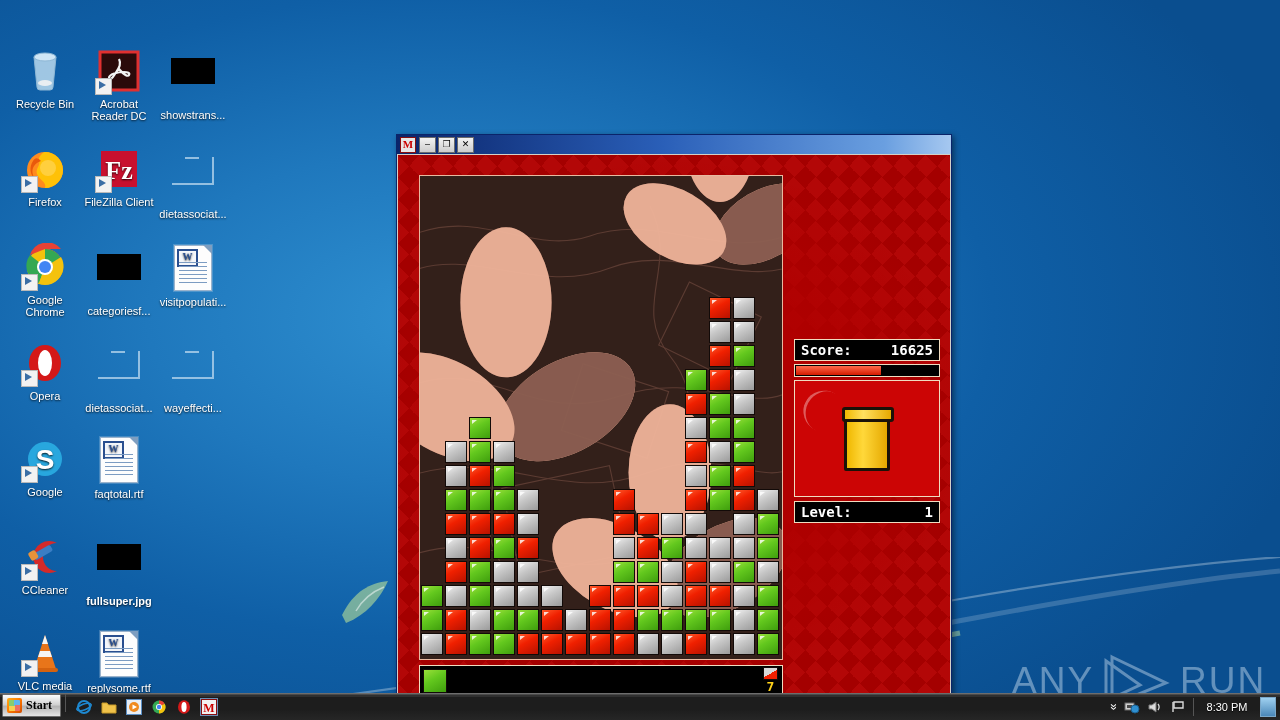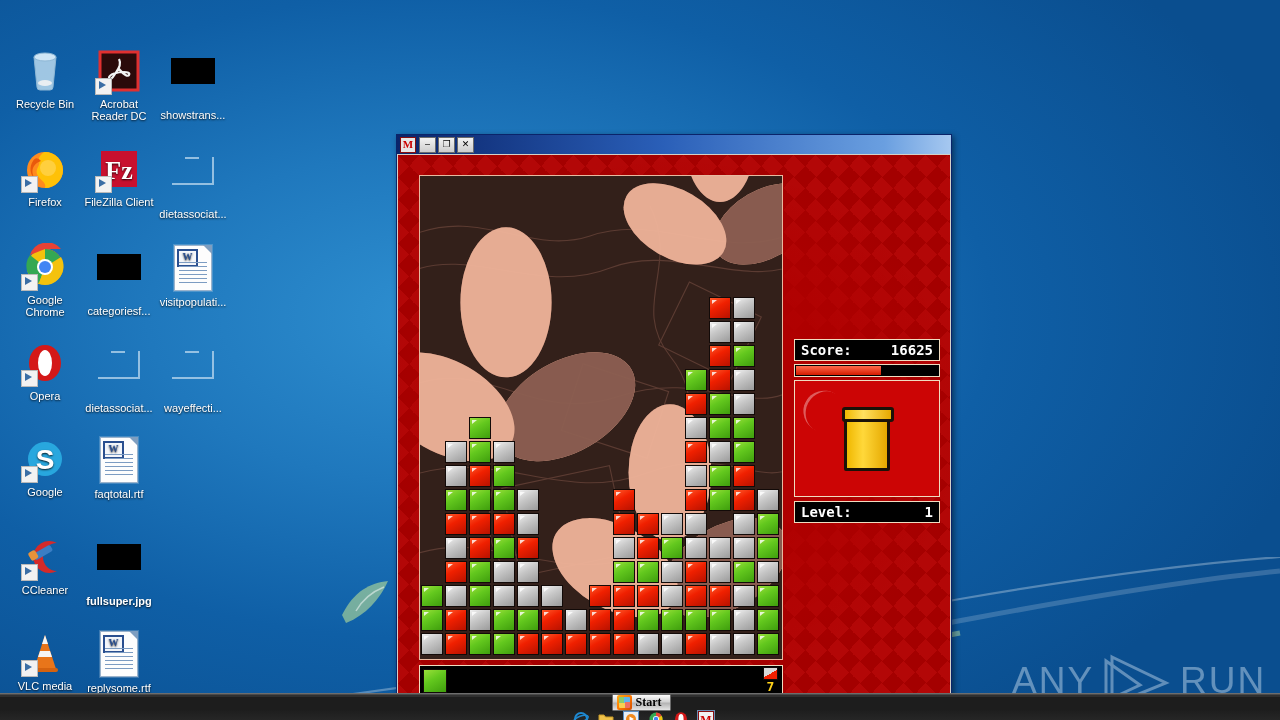--- a/index.html
+++ b/index.html
@@ -33,21 +33,21 @@
      background:repeating-linear-gradient(#7c9cc2 0 1px,transparent 1px 4px);}
   .doc-w{position:absolute;left:2px;top:3px;width:17px;height:14px;background:#f3f6fa;border:2px solid #2a4f8f;
      color:#2a4f8f;font-weight:bold;font-size:10px;line-height:12px;text-align:center;font-family:"Liberation Serif",serif;}
   .blk-ic{width:44px;height:26px;margin:11px auto 0;background:#000;}
   .half-ic{width:40px;height:26px;margin:12px auto 0;border-right:2px solid #bcd9ef;border-bottom:2px solid #bcd9ef;opacity:.75;}
   .half-ic .dash{display:block;width:14px;height:2px;background:#bcd9ef;margin:6px auto 0;}
 
   
   #taskbar{position:absolute;left:0;bottom:0;width:1280px;height:26px;
     background:linear-gradient(#4a4a4a 0 1px,#2f2f2f 1px 3px,#1d1d1d 3px 60%,#262626 100%);
-    border-top:1px solid #6d6d6d;display:flex;align-items:center;flex-direction:column;}
+    border-top:1px solid #6d6d6d;display:flex;}
   .start-btn{margin-left:2px;height:21px;padding:0 8px 0 4px;display:flex;align-items:center;gap:4px;
     background:linear-gradient(#fdfdfd,#d2d2d2 45%,#b4b4b4 55%,#e4e4e4);
     border:1px solid #6b6b6b;border-radius:1px;color:#000;font-size:12px;font-weight:bold;
     font-family:"Liberation Serif",serif;}
   .start-orb{width:15px;height:15px;background:
     linear-gradient(135deg,#ffae1a,#ff7a00 48%,#d14b00);border-radius:2px;position:relative;}
   .start-orb:after{content:"";position:absolute;left:2px;top:2px;width:11px;height:11px;
     background:
       linear-gradient(#fff3 0 0) ,
       conic-gradient(#3aa3e8 0 25%, #e94b3c 0 50%, #f7c325 0 75%, #6cc04a 0 100%);

